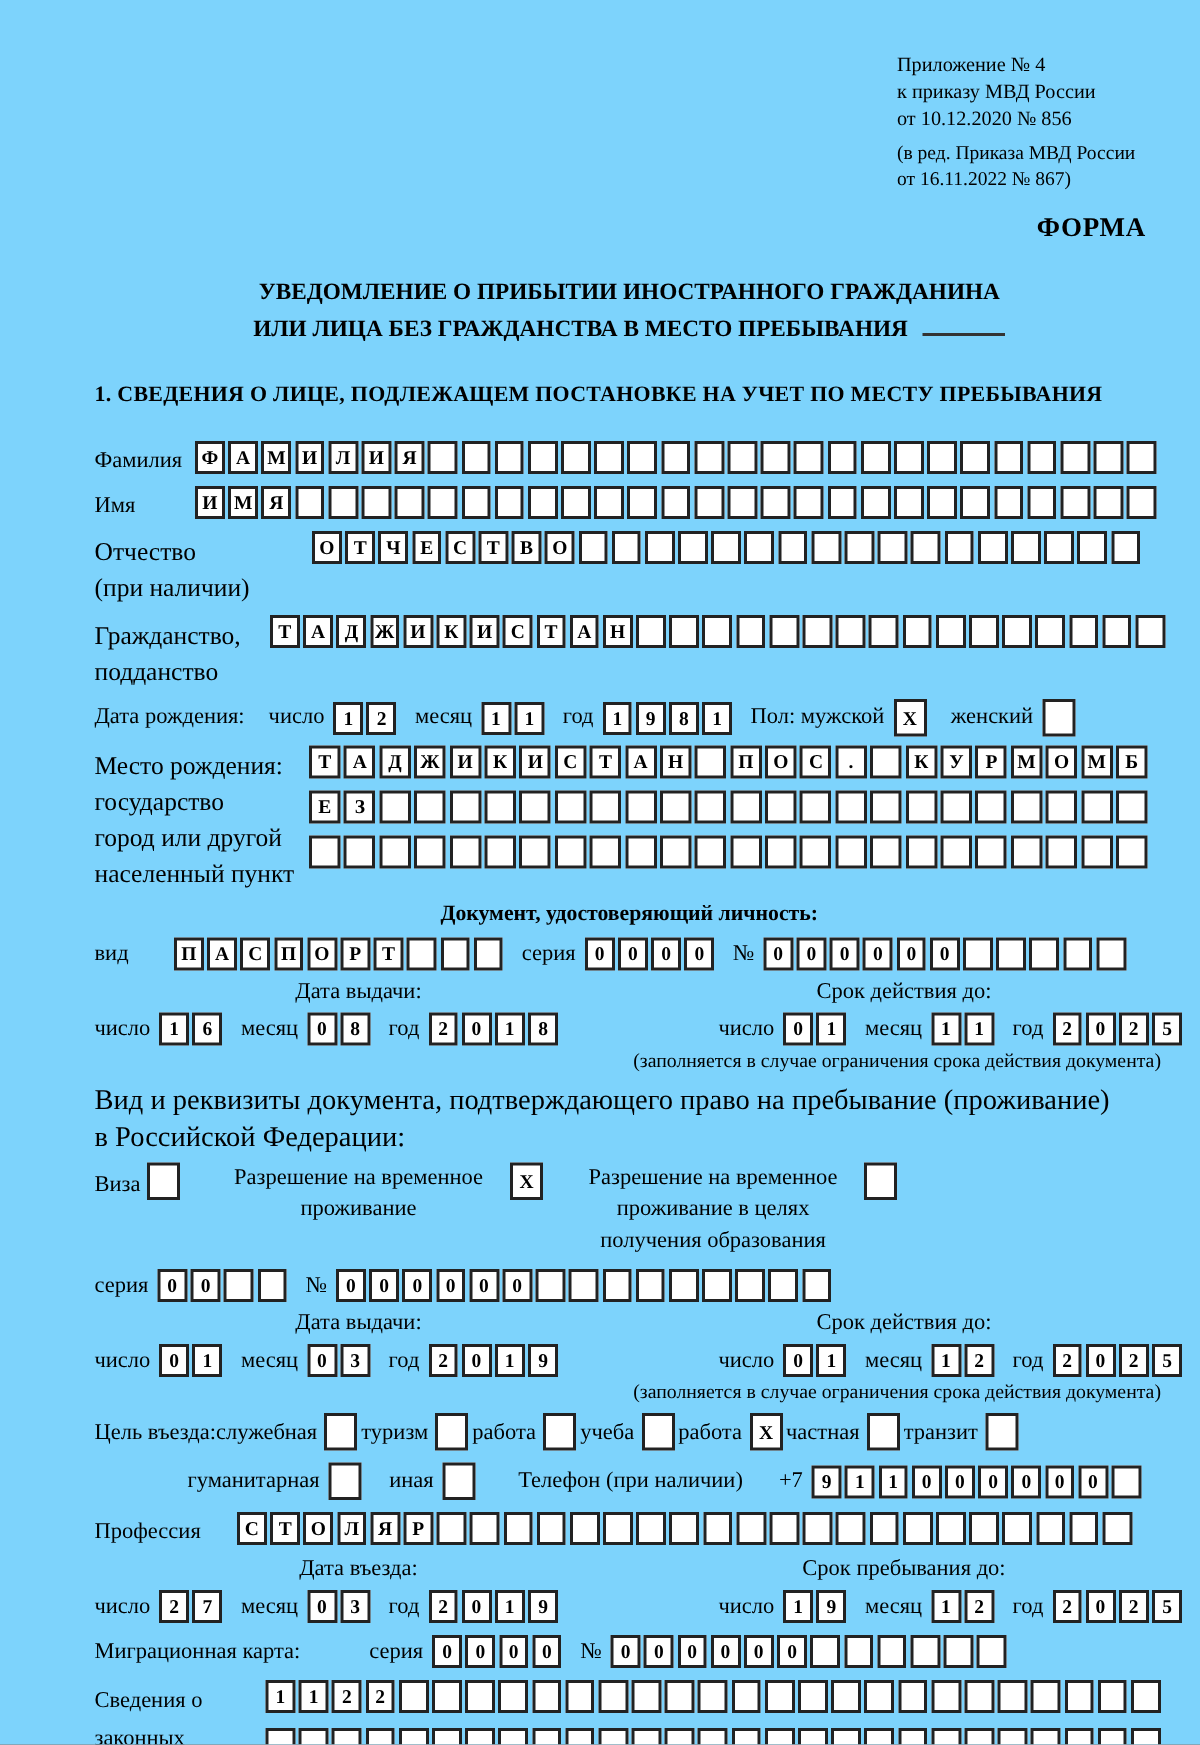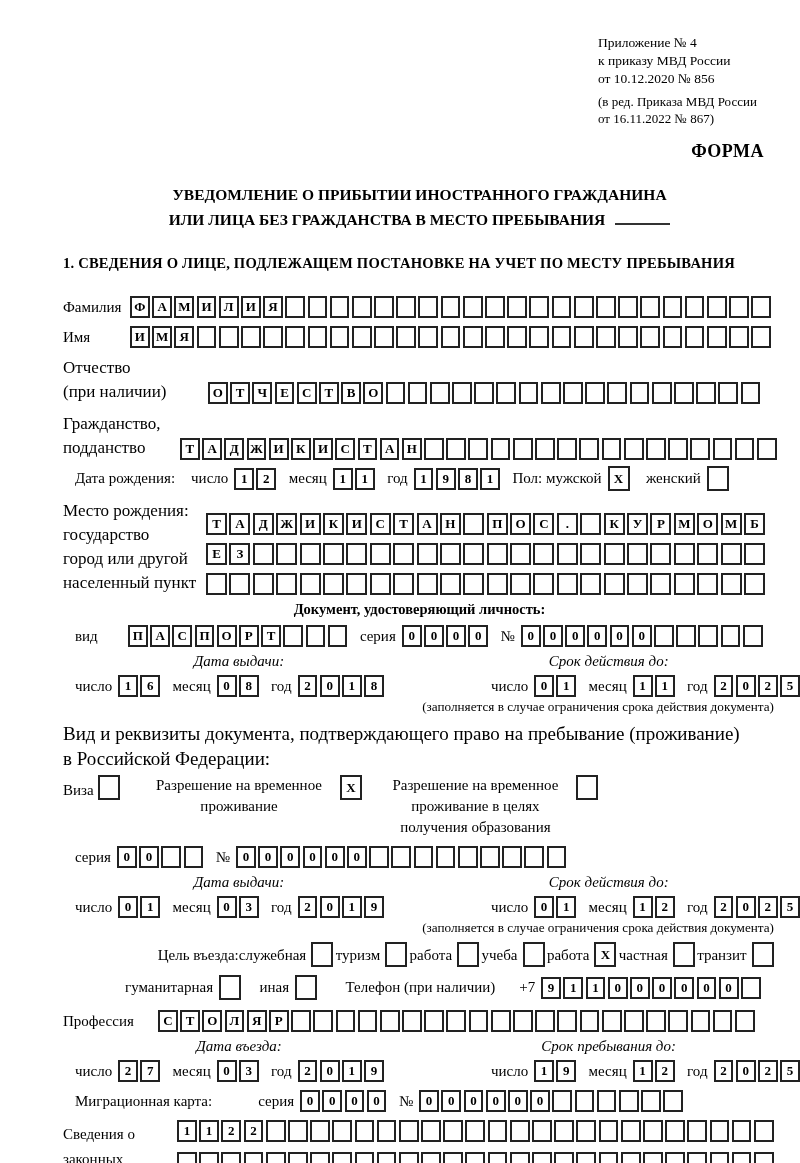--- a/index.html
+++ b/index.html
@@ -1,57 +1,57 @@
 <!DOCTYPE html>
 <html><head>
 <meta charset="utf-8">
 <style>
   html,body{margin:0;padding:0;background:#888;}
   .page{
-    width:800px;height:1163px;background:#ffffff;margin:0 auto;
+    width:800px;height:1163px;background:#7dd3fc;margin:0 auto;
     box-sizing:border-box;padding:34px 24px 0 63px;overflow:hidden;
     font-family:"Liberation Serif","DejaVu Serif",serif;color:#000;
   }
   
   .annex{margin-left:auto;width:178px;font-size:13.5px;line-height:18px;}
   .annex-ed{margin-top:5px;font-size:13px;line-height:17px;}
   .form-label{margin-top:14px;text-align:right;padding-right:12px;font-weight:bold;font-size:18px;letter-spacing:.5px;}
   .title{margin-top:20px;text-align:center;font-weight:bold;font-size:15.5px;line-height:25px;}
   .title-underline{display:inline-block;width:55px;border-bottom:2px solid #333;height:14px;margin-left:10px;}
   .sec-heading{margin-top:23px;font-weight:bold;font-size:14.6px;letter-spacing:.2px;}
   .form-body{margin-top:22px;}
   
-  .row{display:flex;align-items:flex-end;margin-bottom:6px;}
+  .row{display:flex;align-items:flex-start;margin-bottom:6px;}
   .lbl{font-size:15px;line-height:22px;padding-top:2px;flex-shrink:0;}
   .lbl2{font-size:17px;line-height:24px;padding-top:2px;flex-shrink:0;}
   .cells{display:flex;flex-wrap:nowrap;}
   .cell{
     box-sizing:border-box;width:19.8px;height:22px;border:2px solid #222;
     margin-right:2.4px;display:flex;align-items:center;justify-content:center;
     font-size:13px;font-weight:bold;flex-shrink:0;background:#fff;
   }
   .cells-wide .cell{width:21px;}
   .checkbox{width:22px;height:25px;}
   .cb{display:inline-flex;}
   .w67{width:67px;} .w95{width:95px;} .w117{width:117px;} .w143{width:143px;} .w145{width:145px;} .w47{width:47px;}
   .dg{display:flex;align-items:center;}
   .dg .dlbl{font-size:15px;margin:0 6px 0 10px;}
-  .dg .dlbl.first{margin-left:12px;}
+  .dg .dlbl.first{margin-left:0;}
   .doc-heading{text-align:center;font-weight:bold;font-size:14.5px;margin:4px 0 7px 0;}
   .pair{display:flex;margin-bottom:2px;}
   .pair-col-l{width:352px;flex-shrink:0;}
   .pair-col-r{flex:1;}
-  .pair-head{text-align:center;font-size:15px;margin-bottom:5px;font-style:italic;}
+  .pair-head{text-align:center;font-size:15px;margin-bottom:5px;}
   .note-right{text-align:right;font-size:13.2px;margin:1px 2px 6px 0;}
   .intro{font-size:19px;line-height:25px;margin-bottom:4px;}
   .cbrow{display:flex;align-items:flex-start;margin-bottom:8px;}
   .cbitem{display:flex;align-items:flex-start;}
   .cbitem .lbl{padding-top:4px;}
   .cb-wrap{font-size:15px;line-height:21px;text-align:center;width:186px;}
-  .purpose-row{display:flex;justify-content:flex-end;align-items:center;margin-bottom:8px;}
+  .purpose-row{display:flex;justify-content:flex-start;align-items:center;margin-bottom:8px;}
   .purpose-row .lbl{padding-top:0;}
   .pitem{display:flex;align-items:center;}
   .pitem .lbl{margin-right:5px;}
   .mt4{margin-top:4px;} .mt8{margin-top:8px;}
   .legal{display:flex;}
   .legal-lbls{width:114px;flex-shrink:0;font-size:15px;line-height:25px;padding-top:2px;}
   .legal-rows .cells{margin-bottom:10px;}
   .sp{flex-shrink:0;}
 </style>
 </head>

